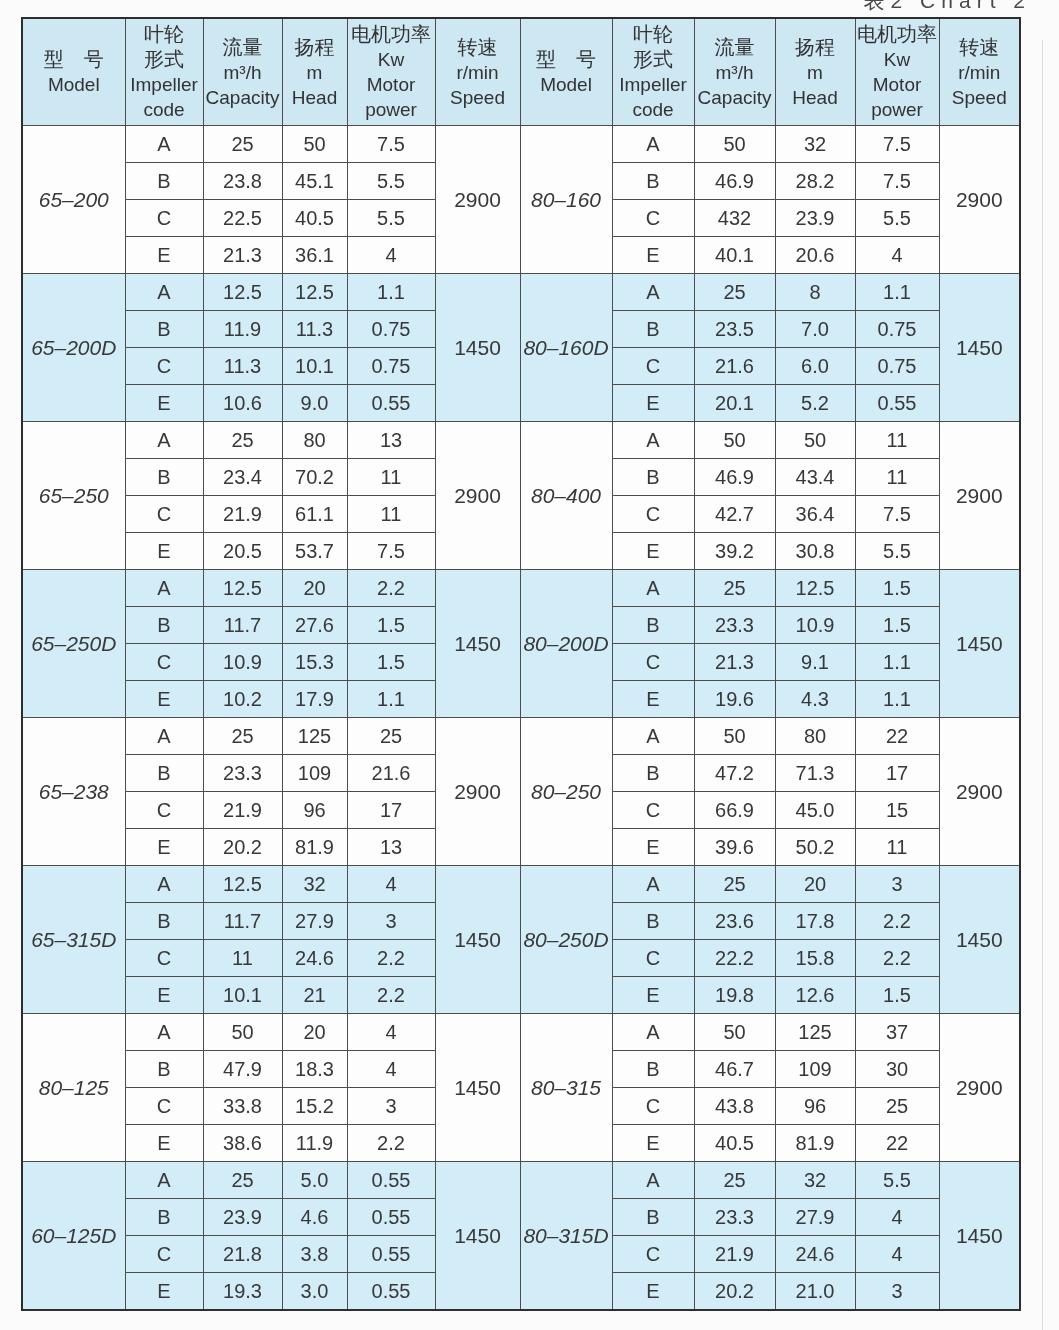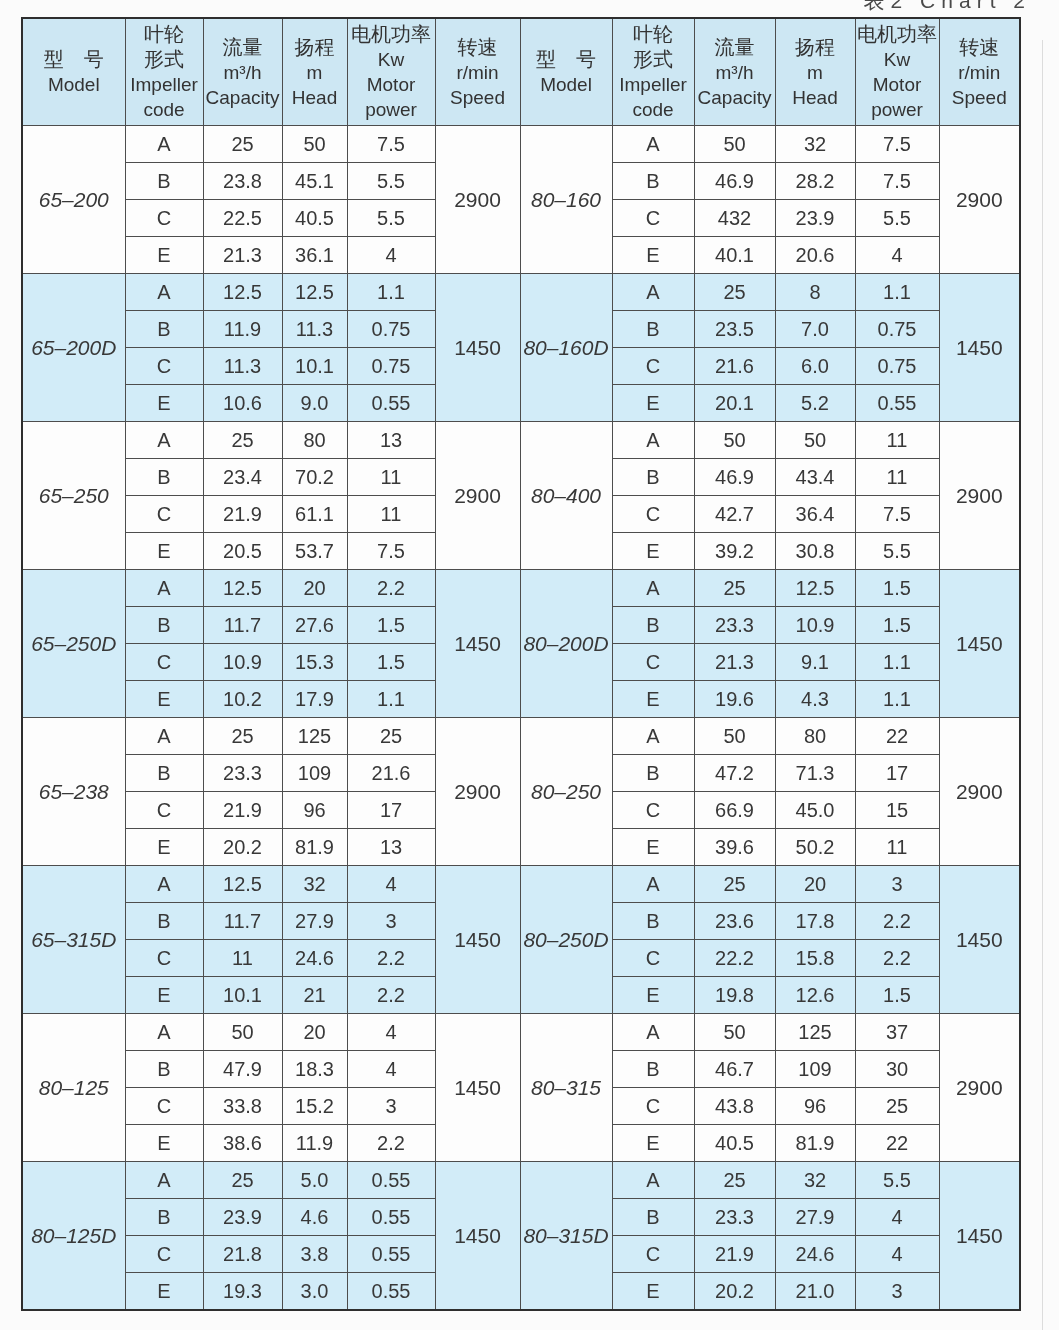--- a/index.html
+++ b/index.html
@@ -463,21 +463,21 @@
         <td>E</td>
         <td>38.6</td>
         <td>11.9</td>
         <td>2.2</td>
         <td>E</td>
         <td>40.5</td>
         <td>81.9</td>
         <td>22</td>
       </tr>
       <tr class="blue">
-        <td rowspan="4" class="model-col">80–125D</td>
+        <td rowspan="4" class="model-col">60–125D</td>
         <td>A</td>
         <td>25</td>
         <td>5.0</td>
         <td>0.55</td>
         <td rowspan="4" class="speed-col">1450</td>
         <td rowspan="4" class="model-col">80–315D</td>
         <td>A</td>
         <td>25</td>
         <td>32</td>
         <td>5.5</td>

